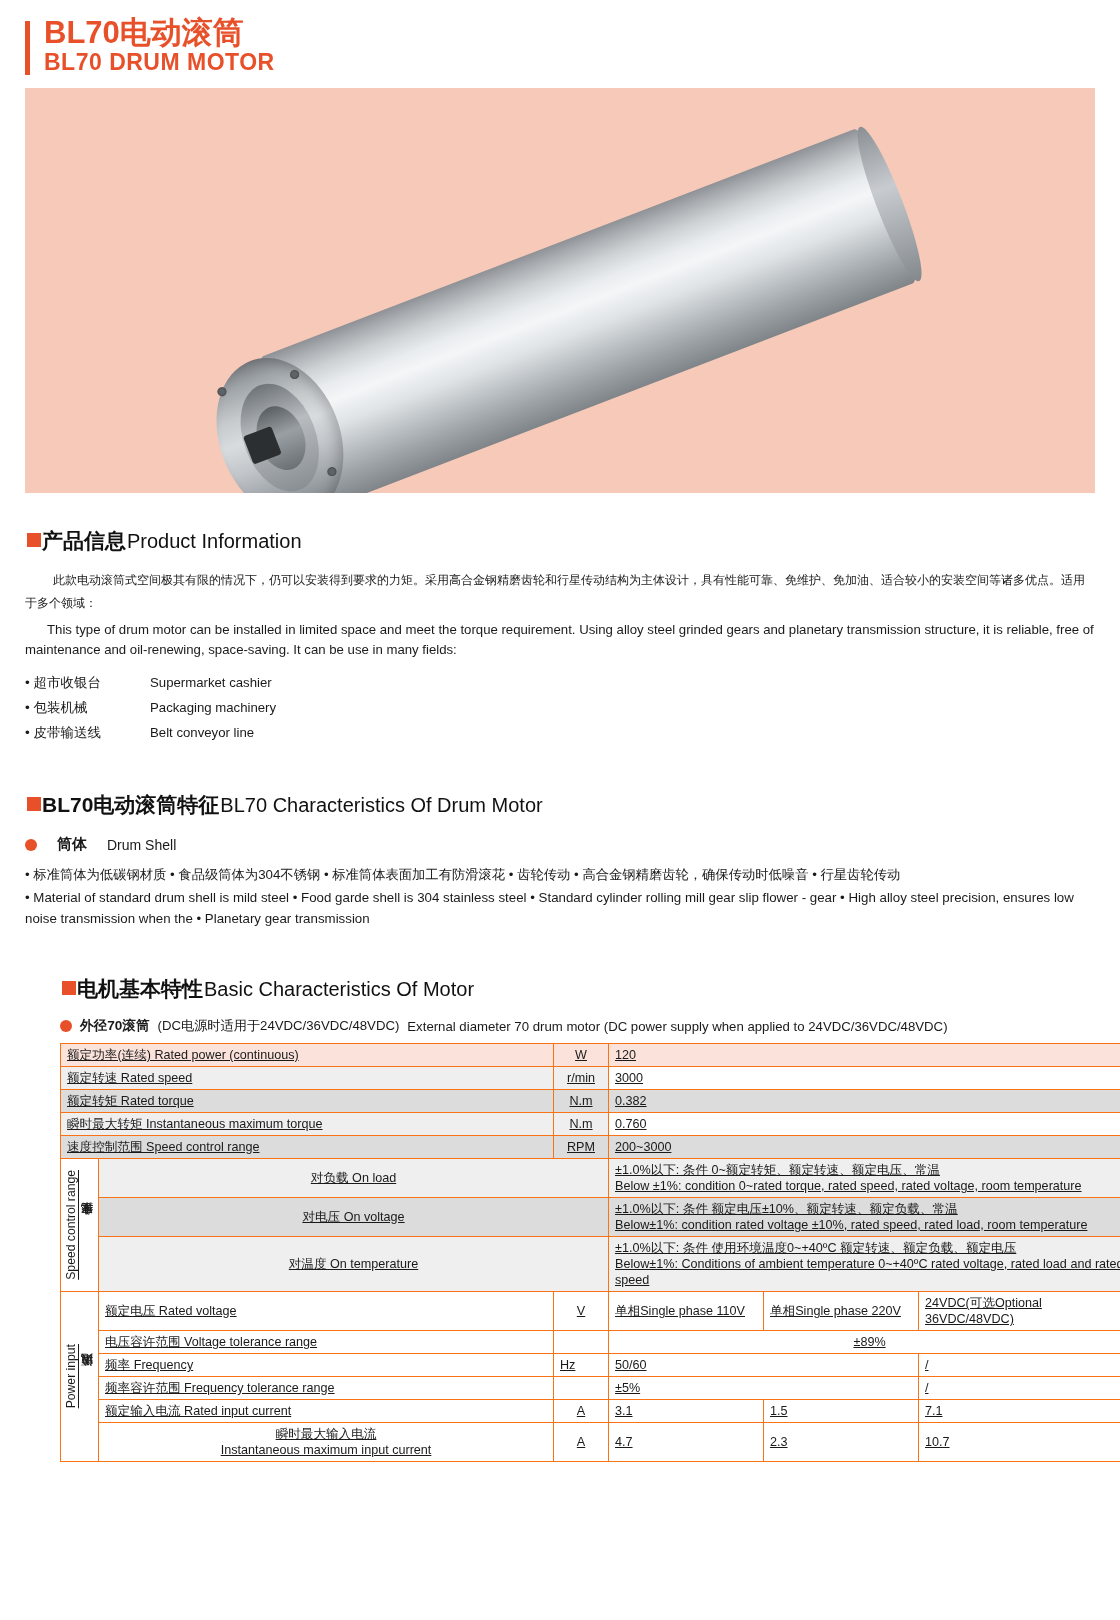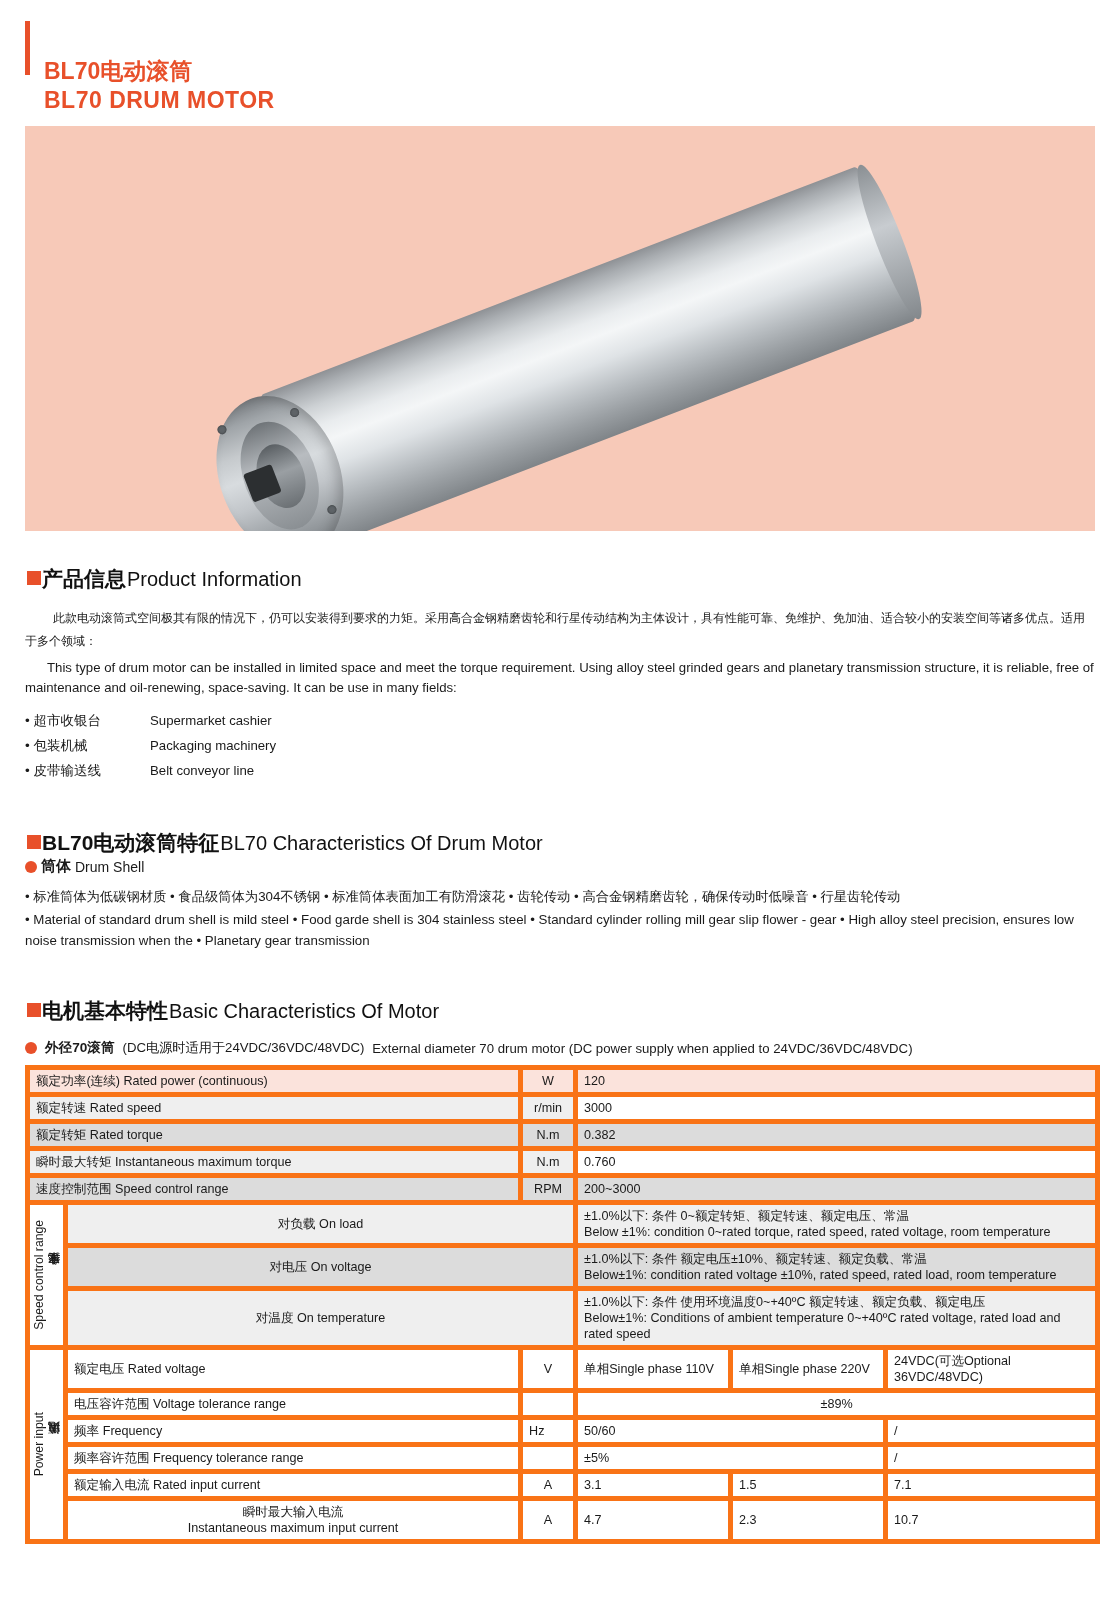--- a/index.html
+++ b/index.html
@@ -31,28 +31,27 @@
   }
   .header-bar {
     position: absolute;
     left: 0px;
     top: 21px;
     width: 5px;
     height: 54px;
     background: #e8502a;
   }
   .header-cn {
-    font-size: 23px;
+    font-size: 31px;
     font-weight: bold;
     color: #e8502a;
     letter-spacing: 0px;
     line-height: 30px;
     padding-left: 14px;
     font-family: "Liberation Sans", sans-serif;
-    margin-top: 38px;
   }
   .header-en {
     font-size: 23px;
     font-weight: bold;
     color: #e8502a;
     line-height: 28px;
     padding-left: 14px;
     letter-spacing: 0.5px;
   }
 
@@ -208,21 +207,22 @@
     font-size: 13.2px;
   }
   .bullet-dot::before {
     content: "• ";
   }
 
   
   .sub-head {
     display: flex;
     align-items: center;
-    gap: 4px;
+    gap: 20px;
+    margin-top: 16px;
   }
   .sub-circle {
     width: 12px;
     height: 12px;
     border-radius: 50%;
     background: #e8502a;
     flex: 0 0 auto;
   }
   .sub-cn {
     font-size: 15px;
@@ -252,24 +252,25 @@
     font-size: 13.6px;
   }
   table.spec {
     margin-top: 8px;
     border-collapse: collapse;
     width: 1070px;
     font-size: 12.6px;
     table-layout: fixed;
   }
   table.spec td {
-    border: 5px solid #f97316;
+    border: 1px solid #f97316;
     padding: 3px 6px;
     vertical-align: middle;
     line-height: 16px;
+    text-decoration: underline;
   }
   .c-name { background: #efefef; }
   .c-name-pink { background: #fbe3dc; }
   .c-unit { background: #efefef; text-align: center; }
   .c-unit-pink { background: #fbe3dc; text-align: center; }
   .c-val { background: #ffffff; }
   .c-val-pink { background: #fbe3dc; }
   .c-grey { background: #dcdcdc; }
   .vert {
     writing-mode: vertical-rl;
@@ -354,21 +355,21 @@
       <span class="sub-circle"></span>
       <span class="sub-cn">筒体</span>
       <span class="sub-en">Drum Shell</span>
     </div>
     <div class="char-lines">
       <div>• 标准筒体为低碳钢材质 • 食品级筒体为304不锈钢 • 标准筒体表面加工有防滑滚花 • 齿轮传动 • 高合金钢精磨齿轮，确保传动时低噪音 • 行星齿轮传动</div>
       <div class="ln2">• Material of standard drum shell is mild steel  • Food garde shell is 304 stainless steel  • Standard cylinder rolling mill gear slip flower - gear  • High alloy steel precision, ensures low noise transmission when the  • Planetary gear transmission</div>
     </div>
   </div>
 
-  <div class="section" style="margin-top:46px;">
+  <div class="section" style="margin-top:46px;margin-left:35px;">
     <div class="sec-head">
       <span class="sec-square"></span>
       <span class="sec-cn">电机基本特性</span>
       <span class="sec-en">Basic Characteristics Of Motor</span>
     </div>
     <div class="tbl-sub">
       <span class="sub-circle"></span>
       <b>外径70滚筒</b>
       <span>(DC电源时适用于24VDC/36VDC/48VDC)</span>
       <span>External diameter 70 drum motor (DC power supply when applied to 24VDC/36VDC/48VDC)</span>

